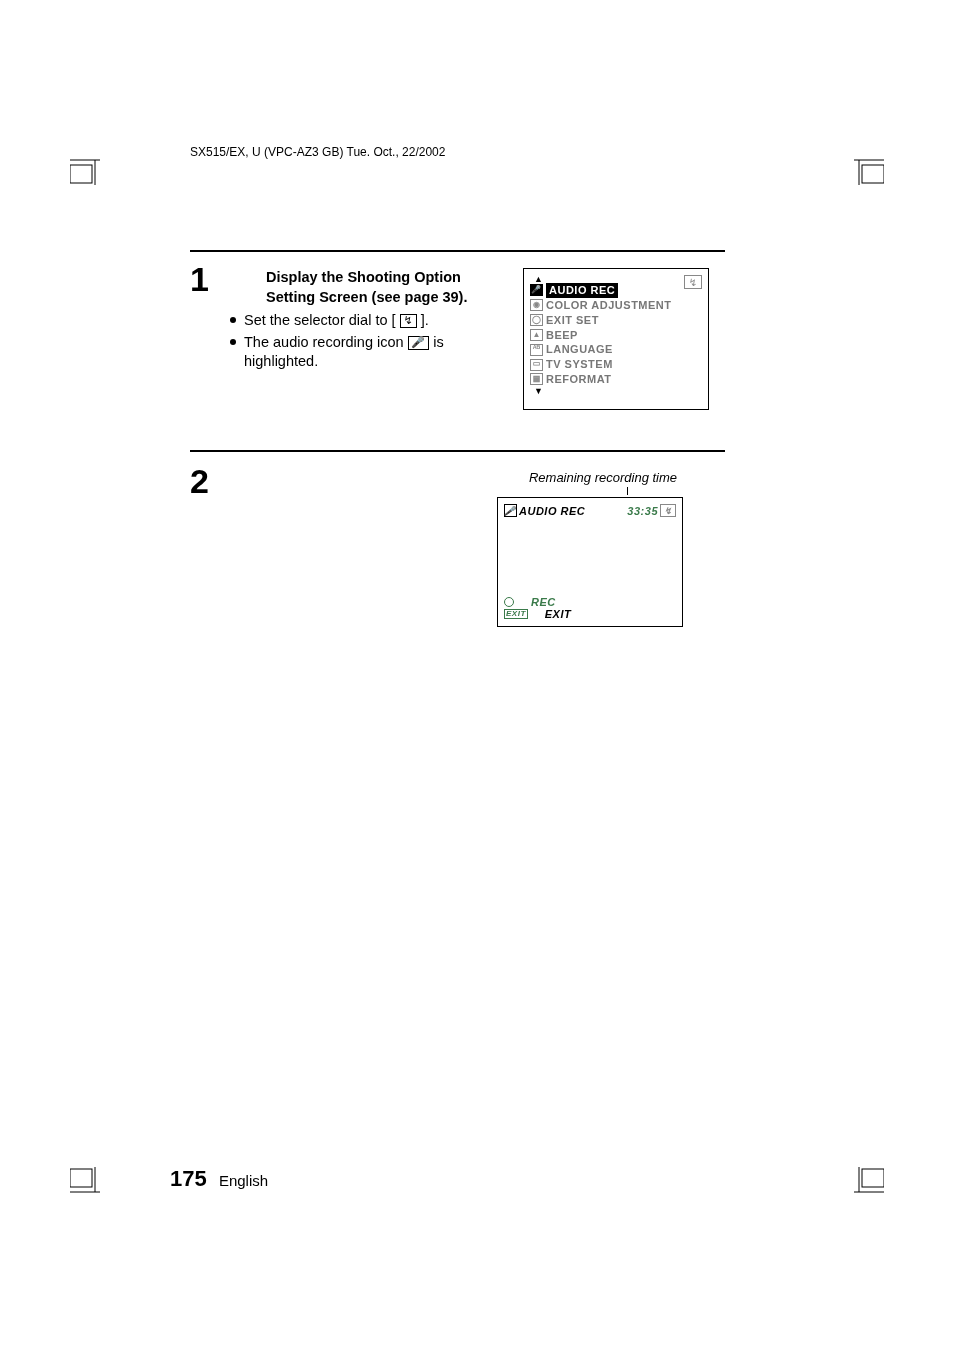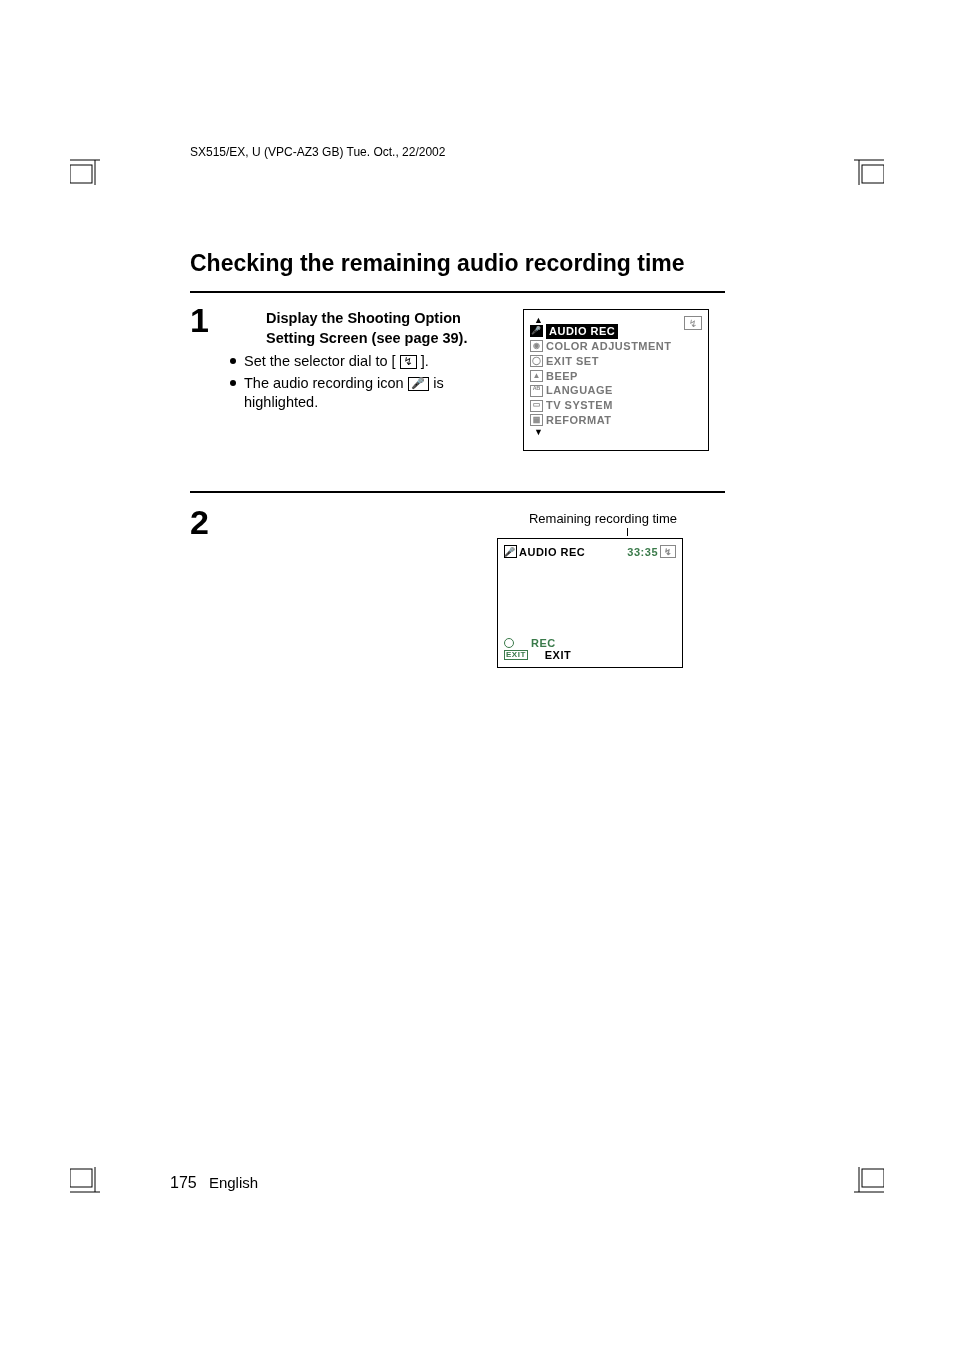--- a/index.html
+++ b/index.html
@@ -158,20 +158,21 @@
     }
     .section-divider {
       clear: both;
       border: none;
       border-top: 2px solid #000;
       margin: 40px 0 12px 0;
     }
     .step2-fig {
       float: right;
       width: 212px;
+      font-style: italic;
     }
     .caption {
       font-size: 13px;
       text-align: center;
       margin-bottom: 2px;
     }
     .pointer-line {
       text-align: center;
       position: relative;
       height: 10px;
@@ -242,22 +243,22 @@
     .plain-exit {
       color: #000;
     }
     .footer {
       position: absolute;
       bottom: 160px;
       left: 170px;
       font-size: 15px;
     }
     .footer .pagenum {
-      font-size: 16px;
-      font-weight: normal;
+      font-size: 22px;
+      font-weight: bold;
       margin-right: 8px;
     }
     .clearfix::after { content: ""; display: table; clear: both; }
   </style>
 </head>
 <body>
 
 <div class="crop-mark crop-tl">
   <svg width="50" height="50">
       <path d="M0 25 H30 M25 25 V50" stroke="#000" stroke-width="1" fill="none"></path>
@@ -279,21 +280,20 @@
 <div class="crop-mark crop-br">
   <svg width="50" height="50">
       <path d="M20 25 H50 M25 0 V25" stroke="#000" stroke-width="1" fill="none"></path>
       <rect x="28" y="2" width="22" height="18" fill="none" stroke="#000"></rect>
     </svg>
 </div>
 
 <div class="header-line">SX515/EX, U (VPC-AZ3 GB)    Tue. Oct., 22/2002</div>
 
 <div class="content">
-  <h1 class="main-title">Checking the remaining audio recording time</h1>
   <hr class="hrule">
 
   <div class="step clearfix">
     <div class="step-num">1</div>
     <div class="step-body clearfix">
       <div class="screen-figure">
         <div class="lcd lcd1">
           <span class="corner-icon">↯</span>
           <div class="lcd-arrow-up">▲</div>
           <ul class="menu-list">

